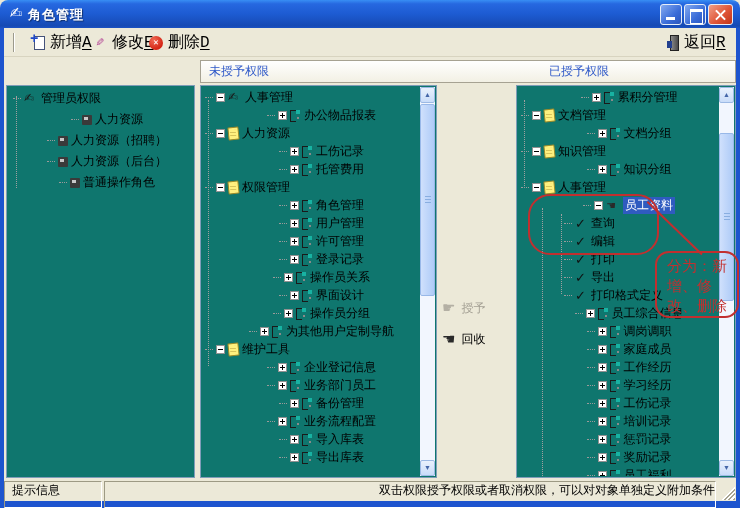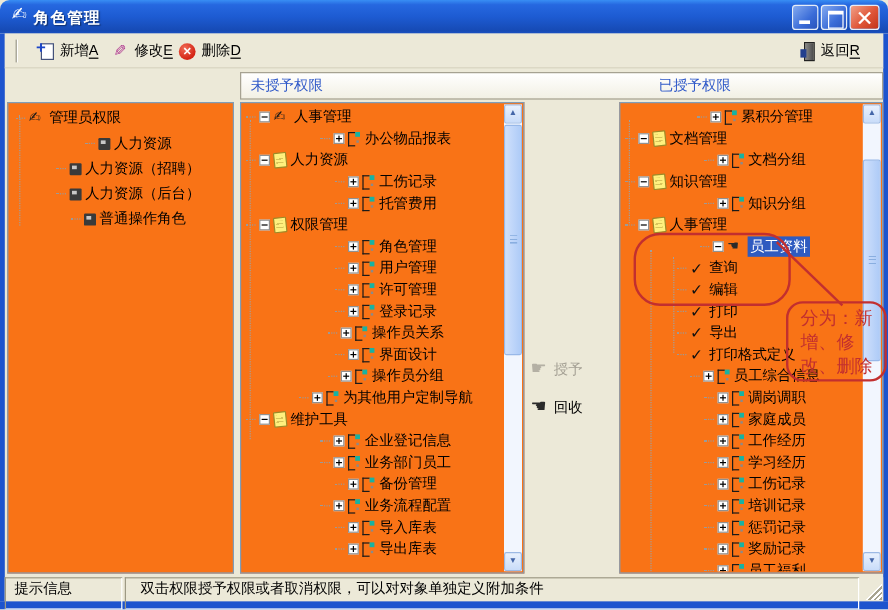--- a/index.html
+++ b/index.html
@@ -32,22 +32,22 @@
   .wb-l { position:absolute; left:0; top:28px; width:4px; height:473px; background:#1D54CE; }
   .wb-r { position:absolute; left:736px; top:28px; width:4px; height:473px; background:#1D54CE; }
   .wb-b { position:absolute; left:0; top:501px; width:740px; height:7px; background:#1D54CE; }
 
   
   .toolbar { position:absolute; left:4px; top:28px; width:732px; height:29px; background:#ECE9D8;
     border-bottom:1px solid #D8D4C0; }
   .tb-sep { position:absolute; left:9px; top:5px; width:2px; height:19px;
     border-left:1px solid #9C9A8C; border-right:1px solid #fff; }
   .tool-btn { position:absolute; top:3px; height:23px; display:flex; align-items:center; gap:5px;
-    padding:0 5px; background:transparent; border:none; font-size:12px; color:#000; cursor:default;
-    font-family:Liberation Sans, sans-serif; }
+    padding:0 5px; background:transparent; border:none; font-size:16px; color:#000; cursor:default;
+    font-family:Liberation Mono, monospace; }
   .tool-btn u { text-underline-offset:2px; }
   .ico-add { position:relative; width:14px; height:14px; }
   .ico-add::before { content:""; position:absolute; right:0; bottom:0; width:9px; height:12px;
     background:#fff; border:1px solid #44527A; }
   .ico-add::after { content:"+"; position:absolute; left:-1px; top:-5px; color:#1C46C8;
     font-weight:bold; font-size:14px; }
   .ico-edit { width:14px; height:14px; font-size:13px; line-height:14px; color:#B03890; }
   .ico-edit::after { content:"✎"; display:block; transform:scaleX(-1); }
   .ico-del { position:relative; width:14px; height:14px; border-radius:50%;
     background:radial-gradient(circle at 35% 30%,#F06A54,#D42414 70%); }
@@ -60,21 +60,21 @@
     background:#23408E; }
 
   
   .hdr { position:absolute; height:23px; background:linear-gradient(180deg,#FFFFFF,#F2F0E4);
     border:1px solid #A6A292; color:#2E58C8; line-height:21px; }
   .hdr-role { left:6px; top:60px; width:188px; padding-left:7px; }
   .hdr-main { left:200px; top:60px; width:536px; padding-left:8px; }
   .hdr-right-label { position:absolute; left:348px; top:0; }
 
   
-  .panel { position:absolute; top:85px; height:393px; background:#f97316; border:1px solid #7F9DB9; }
+  .panel { position:absolute; top:85px; height:393px; background:#0f766e; border:1px solid #7F9DB9; }
   .panel-left  { left:6px;   width:189px; }
   .panel-mid   { left:200px; width:237px; }
   .panel-right { left:516px; width:220px; }
   .treebox { position:absolute; left:1px; top:2px; right:16px; bottom:1px; overflow:hidden; }
   .panel-left .treebox { right:1px; }
 
   
   .trow { display:flex; align-items:center; gap:3px; height:18px; white-space:nowrap; }
   #roles-tree .trow { height:21px; }
   .lvl0 { padding-left:3px; } .lvl1 { padding-left:21px;justify-content:center; } .lvl2 { padding-left:46px; }
@@ -138,21 +138,21 @@
   .ann-box { position:absolute; left:655px; top:251px; width:84px; height:67px;
     border:2px solid #C22F2F; border-radius:14px; color:#C22F2F; font-size:15px; line-height:20px;
     padding:3px 0 0 10px; width:84px; }
   .ann-box .note { display:block; width:64px; word-break:break-all; }
 
   
   .status { position:absolute; left:4px; top:481px; width:732px; height:20px; background:#ECE9D8; }
   .st-sec { position:absolute; top:0; height:27px; line-height:17px;
     border:1px solid; border-color:#9D9A84 #FFFFFF #FFFFFF #9D9A84; }
   .st-1 { left:0; width:98px; padding-left:7px; }
-  .st-2 { left:100px; width:612px; padding-left:12px; }
+  .st-2 { left:100px; width:612px; padding-left:12px;text-align:right; }
   .grip { position:absolute; right:1px; bottom:1px; width:14px; height:14px;
     background:
       linear-gradient(135deg, transparent 0 50%, #fff 50% 58%, #A8A490 58% 66%, transparent 66%),
       linear-gradient(135deg, transparent 0 66%, #fff 66% 74%, #A8A490 74% 82%, transparent 82%),
       linear-gradient(135deg, transparent 0 82%, #fff 82% 90%, #A8A490 90% 98%, transparent 98%); }
 </style>
 </head>
 <body>
 
 <div id="win">

